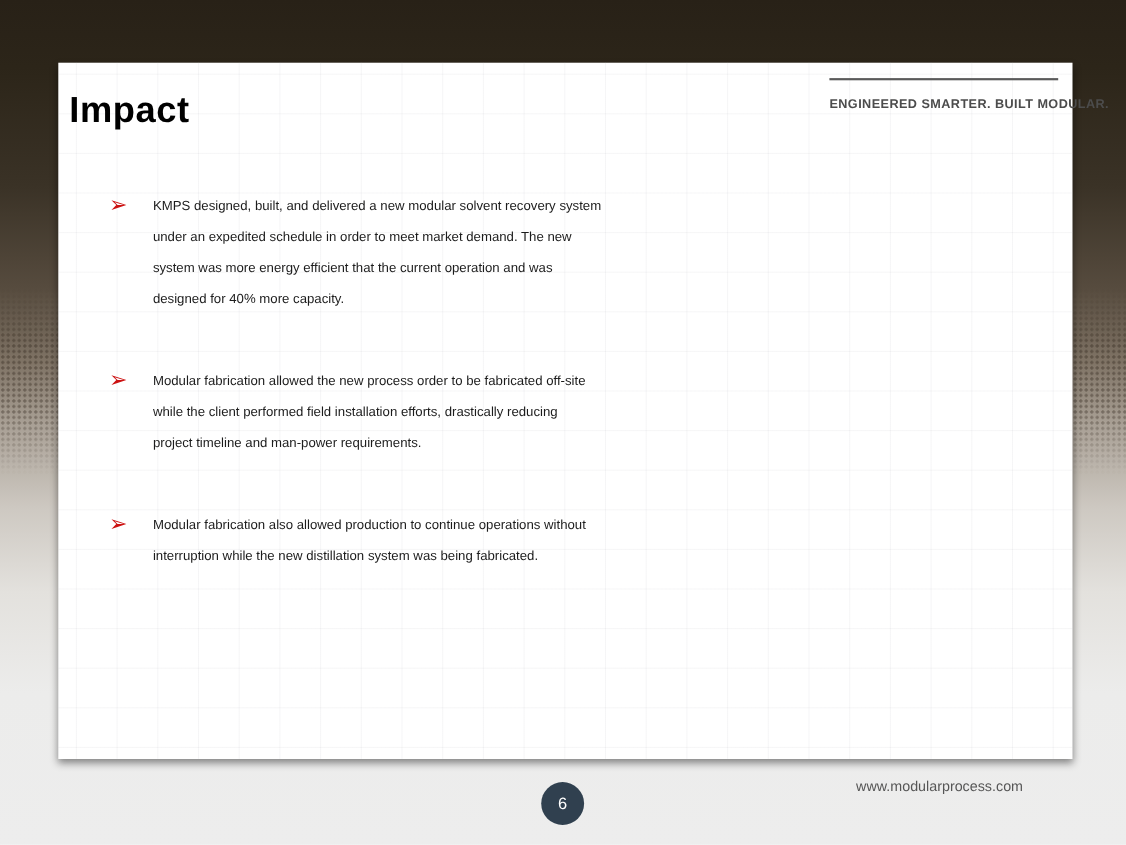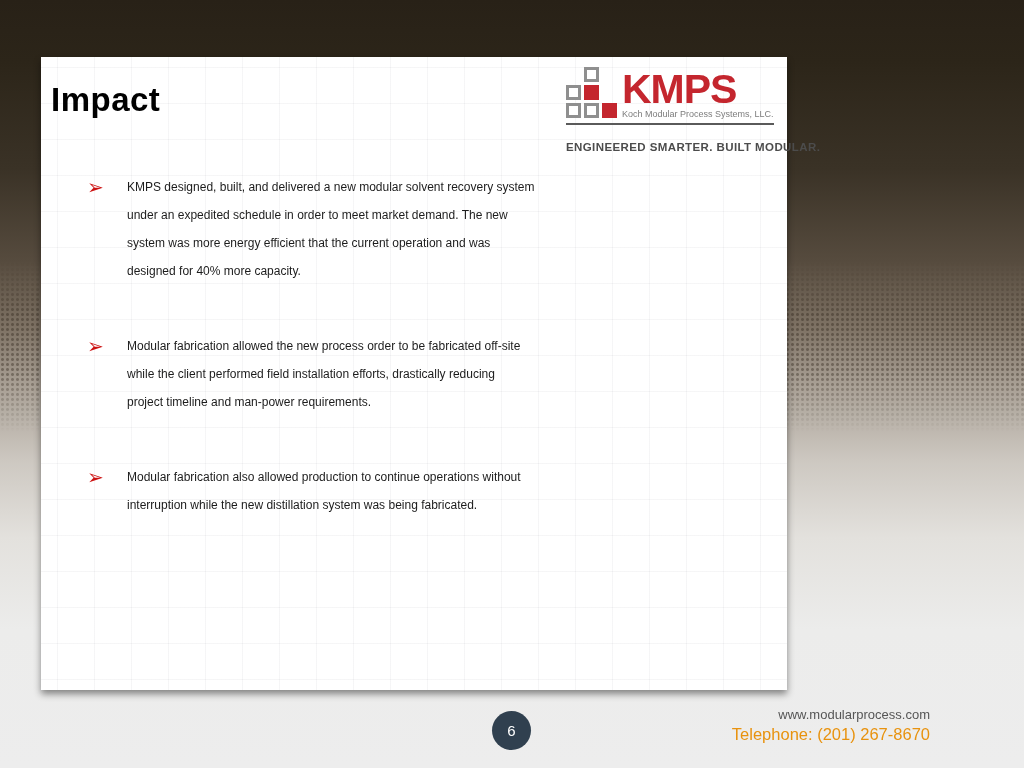--- a/index.html
+++ b/index.html
@@ -20,22 +20,22 @@
     background-image: radial-gradient(circle, rgba(45,35,25,0.38) 1.2px, rgba(45,35,25,0) 1.7px);
     background-size: 5px 5px;
     -webkit-mask-image: linear-gradient(to bottom, transparent 0%, #000 30%, #000 65%, transparent 100%);
     mask-image: linear-gradient(to bottom, transparent 0%, #000 30%, #000 65%, transparent 100%);
     pointer-events: none;
   }
 
   
   .slide-card {
     position: absolute;
-    left: 41px; top: 57px;
-    width: 746px; height: 633px;
+    left: 53px; top: 57px;
+    width: 922px; height: 633px;
     background-color: #ffffff;
     background-image:
       linear-gradient(to right, rgba(190,190,195,0.14) 1px, transparent 1px),
       linear-gradient(to bottom, rgba(190,190,195,0.14) 1px, transparent 1px);
     background-size: 37px 36px;
     background-position: 16px 10px;
     box-shadow: 0 4px 7px rgba(0,0,0,0.45);
   }
 
   .slide-title {
@@ -166,37 +166,20 @@
 </head>
 <body>
 
 <div class="dot-band"></div>
 
 <div class="slide-card">
 
   <div class="slide-title">Impact</div>
 
   <div class="logo">
-    <div class="logo-top">
-      <div class="logo-grid">
-        <div class="sq empty"></div>
-        <div class="sq outline"></div>
-        <div class="sq empty"></div>
-        <div class="sq outline"></div>
-        <div class="sq red"></div>
-        <div class="sq empty"></div>
-        <div class="sq outline"></div>
-        <div class="sq outline"></div>
-        <div class="sq red"></div>
-      </div>
-      <div class="logo-text">
-        <div class="logo-kmps">KMPS</div>
-        <div class="logo-sub">Koch Modular Process Systems, LLC.</div>
-      </div>
-    </div>
     <div class="logo-tagline">ENGINEERED SMARTER. BUILT MODULAR.</div>
   </div>
 
 
   <div class="content">
     <div class="bullet">
       <span class="bullet-marker">➢</span>
       <span class="bullet-text">KMPS designed, built, and delivered a new modular solvent recovery system
 under an expedited schedule in order to meet market demand. The new
 system was more energy efficient that the current operation and was
@@ -216,14 +199,13 @@
   </div>
 
 </div>
 
 <div class="page-circle">
   <span>6</span>
 </div>
 
 <div class="footer-contact">
   <div class="footer-url">www.modularprocess.com</div>
-  <div class="footer-phone">Telephone: (201) 267-8670</div>
 </div>
 
 </body></html>

